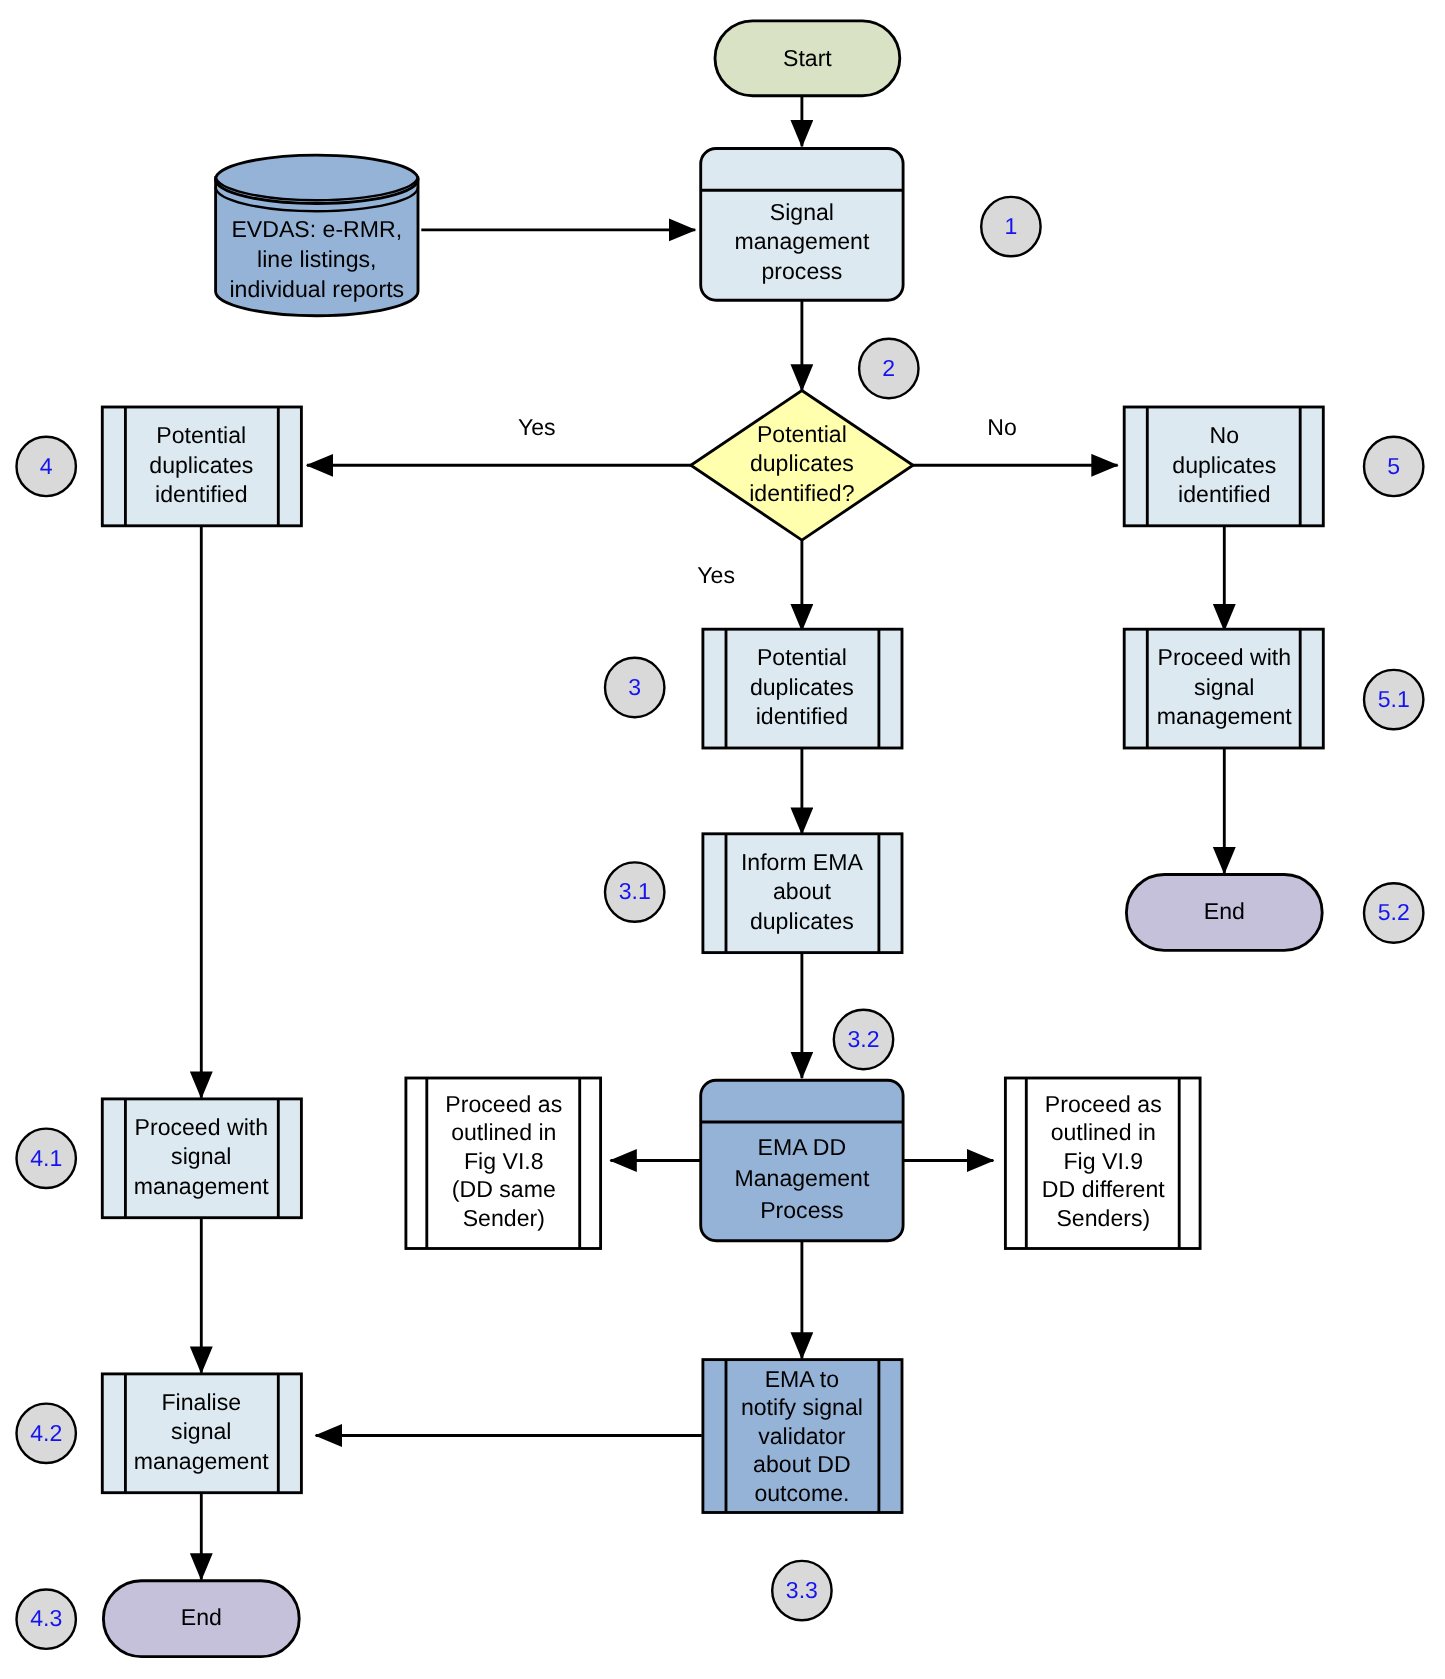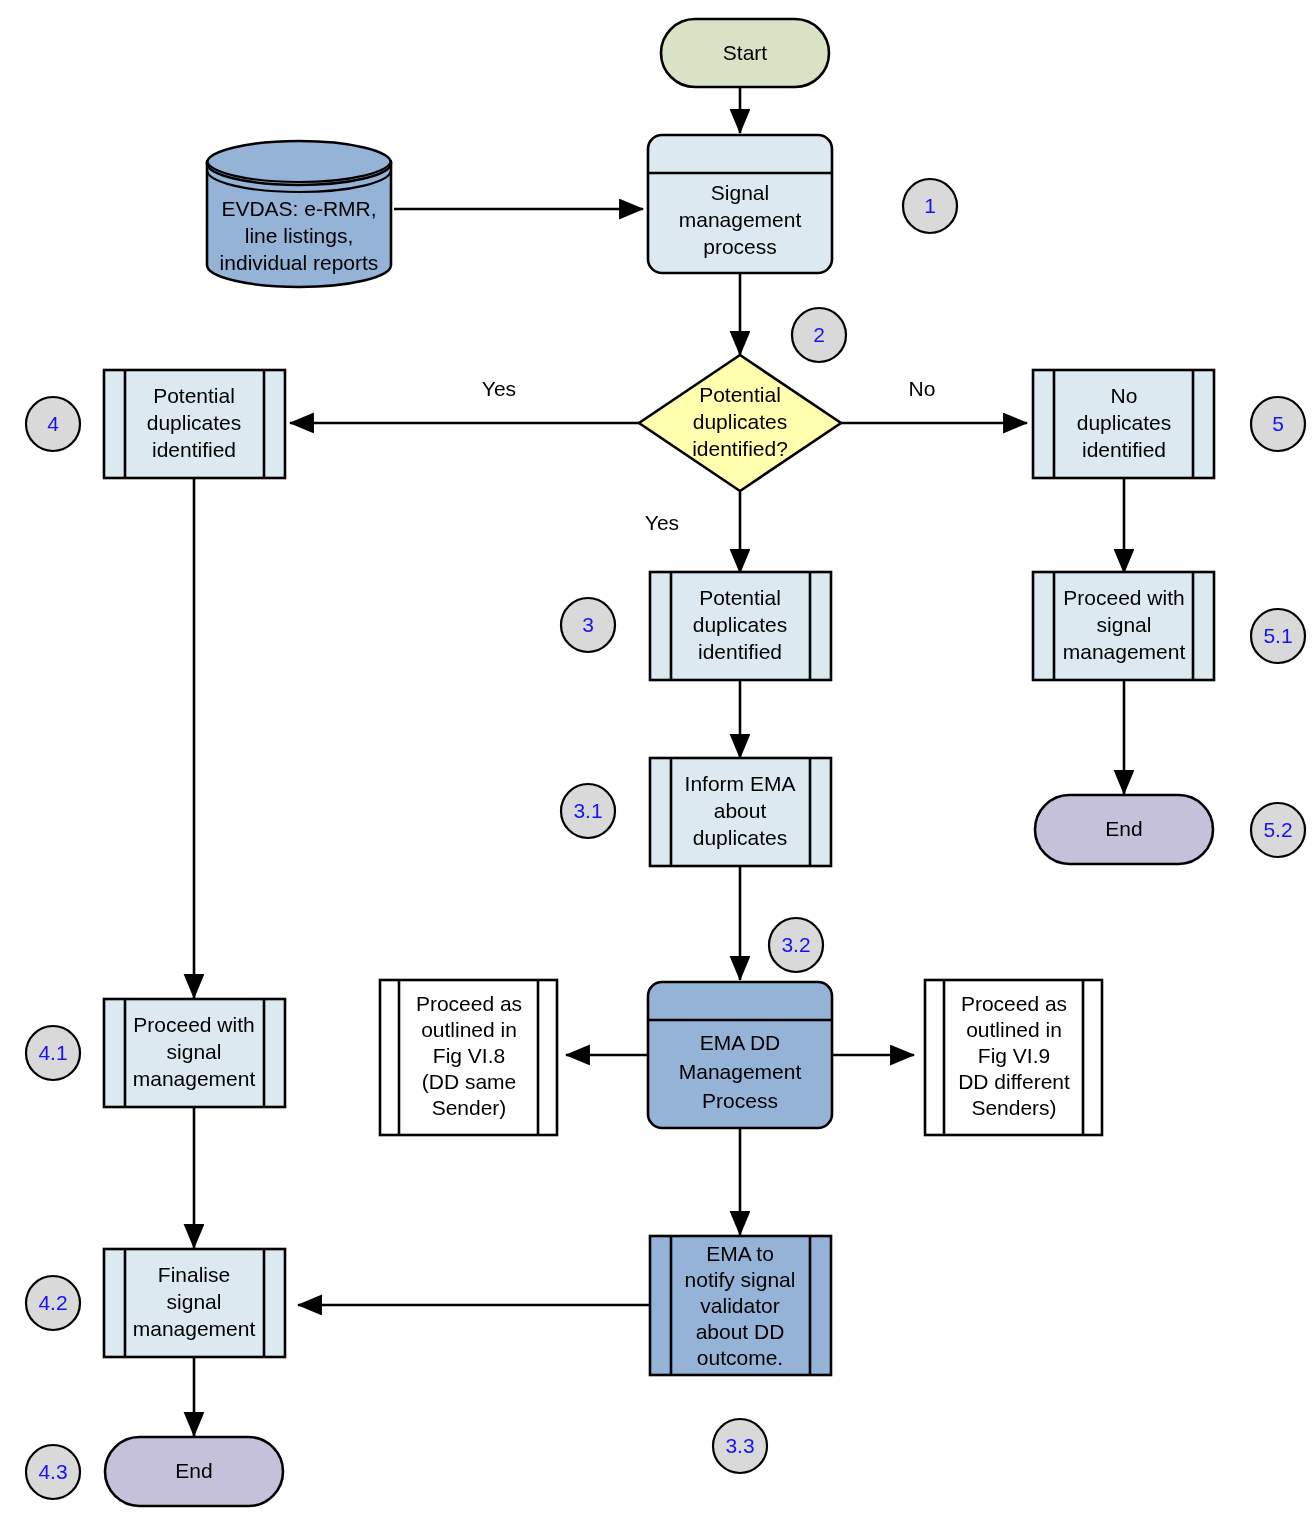--- a/index.html
+++ b/index.html
@@ -10,21 +10,20 @@
   body {
     width: 1314px;
     height: 1526px;
     font-family: "Liberation Sans", sans-serif;
     overflow: hidden;
   }
   #flow-root {
     position: relative;
     width: 1148px;
     height: 1526px;
-    padding-left: 11px;
   }
   svg#flowchart {
     display: block;
     width: 1314px;
     height: 1526px;
   }
   .node-text {
     font-family: "Liberation Sans", sans-serif;
     font-size: 21px;
     fill: #000000;

